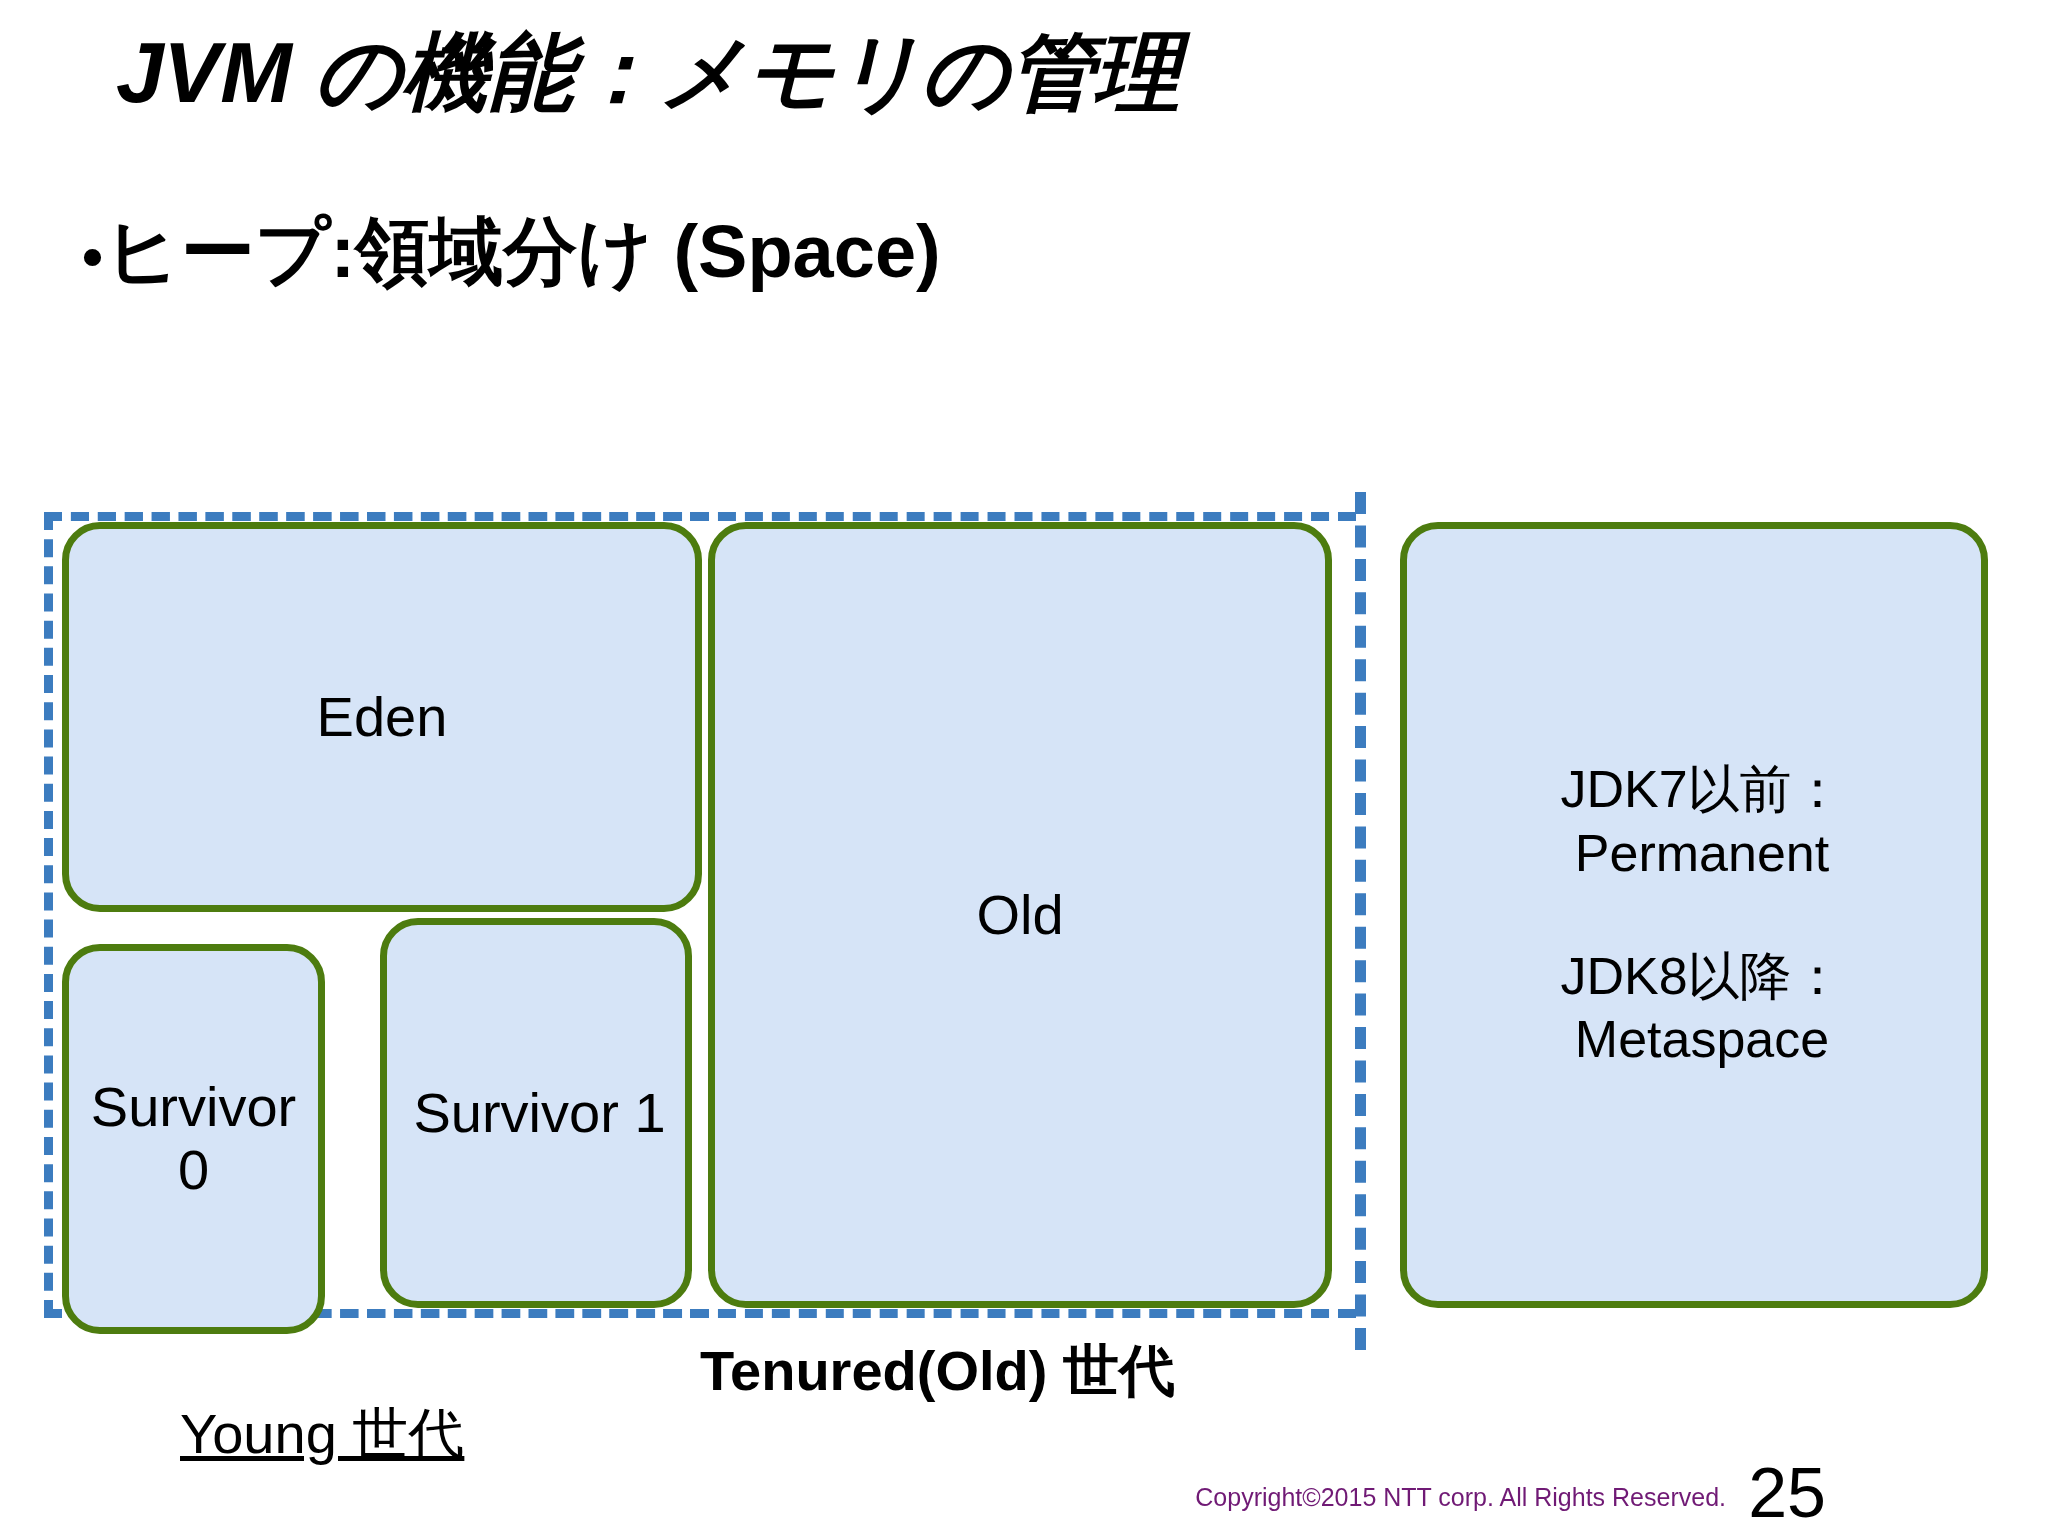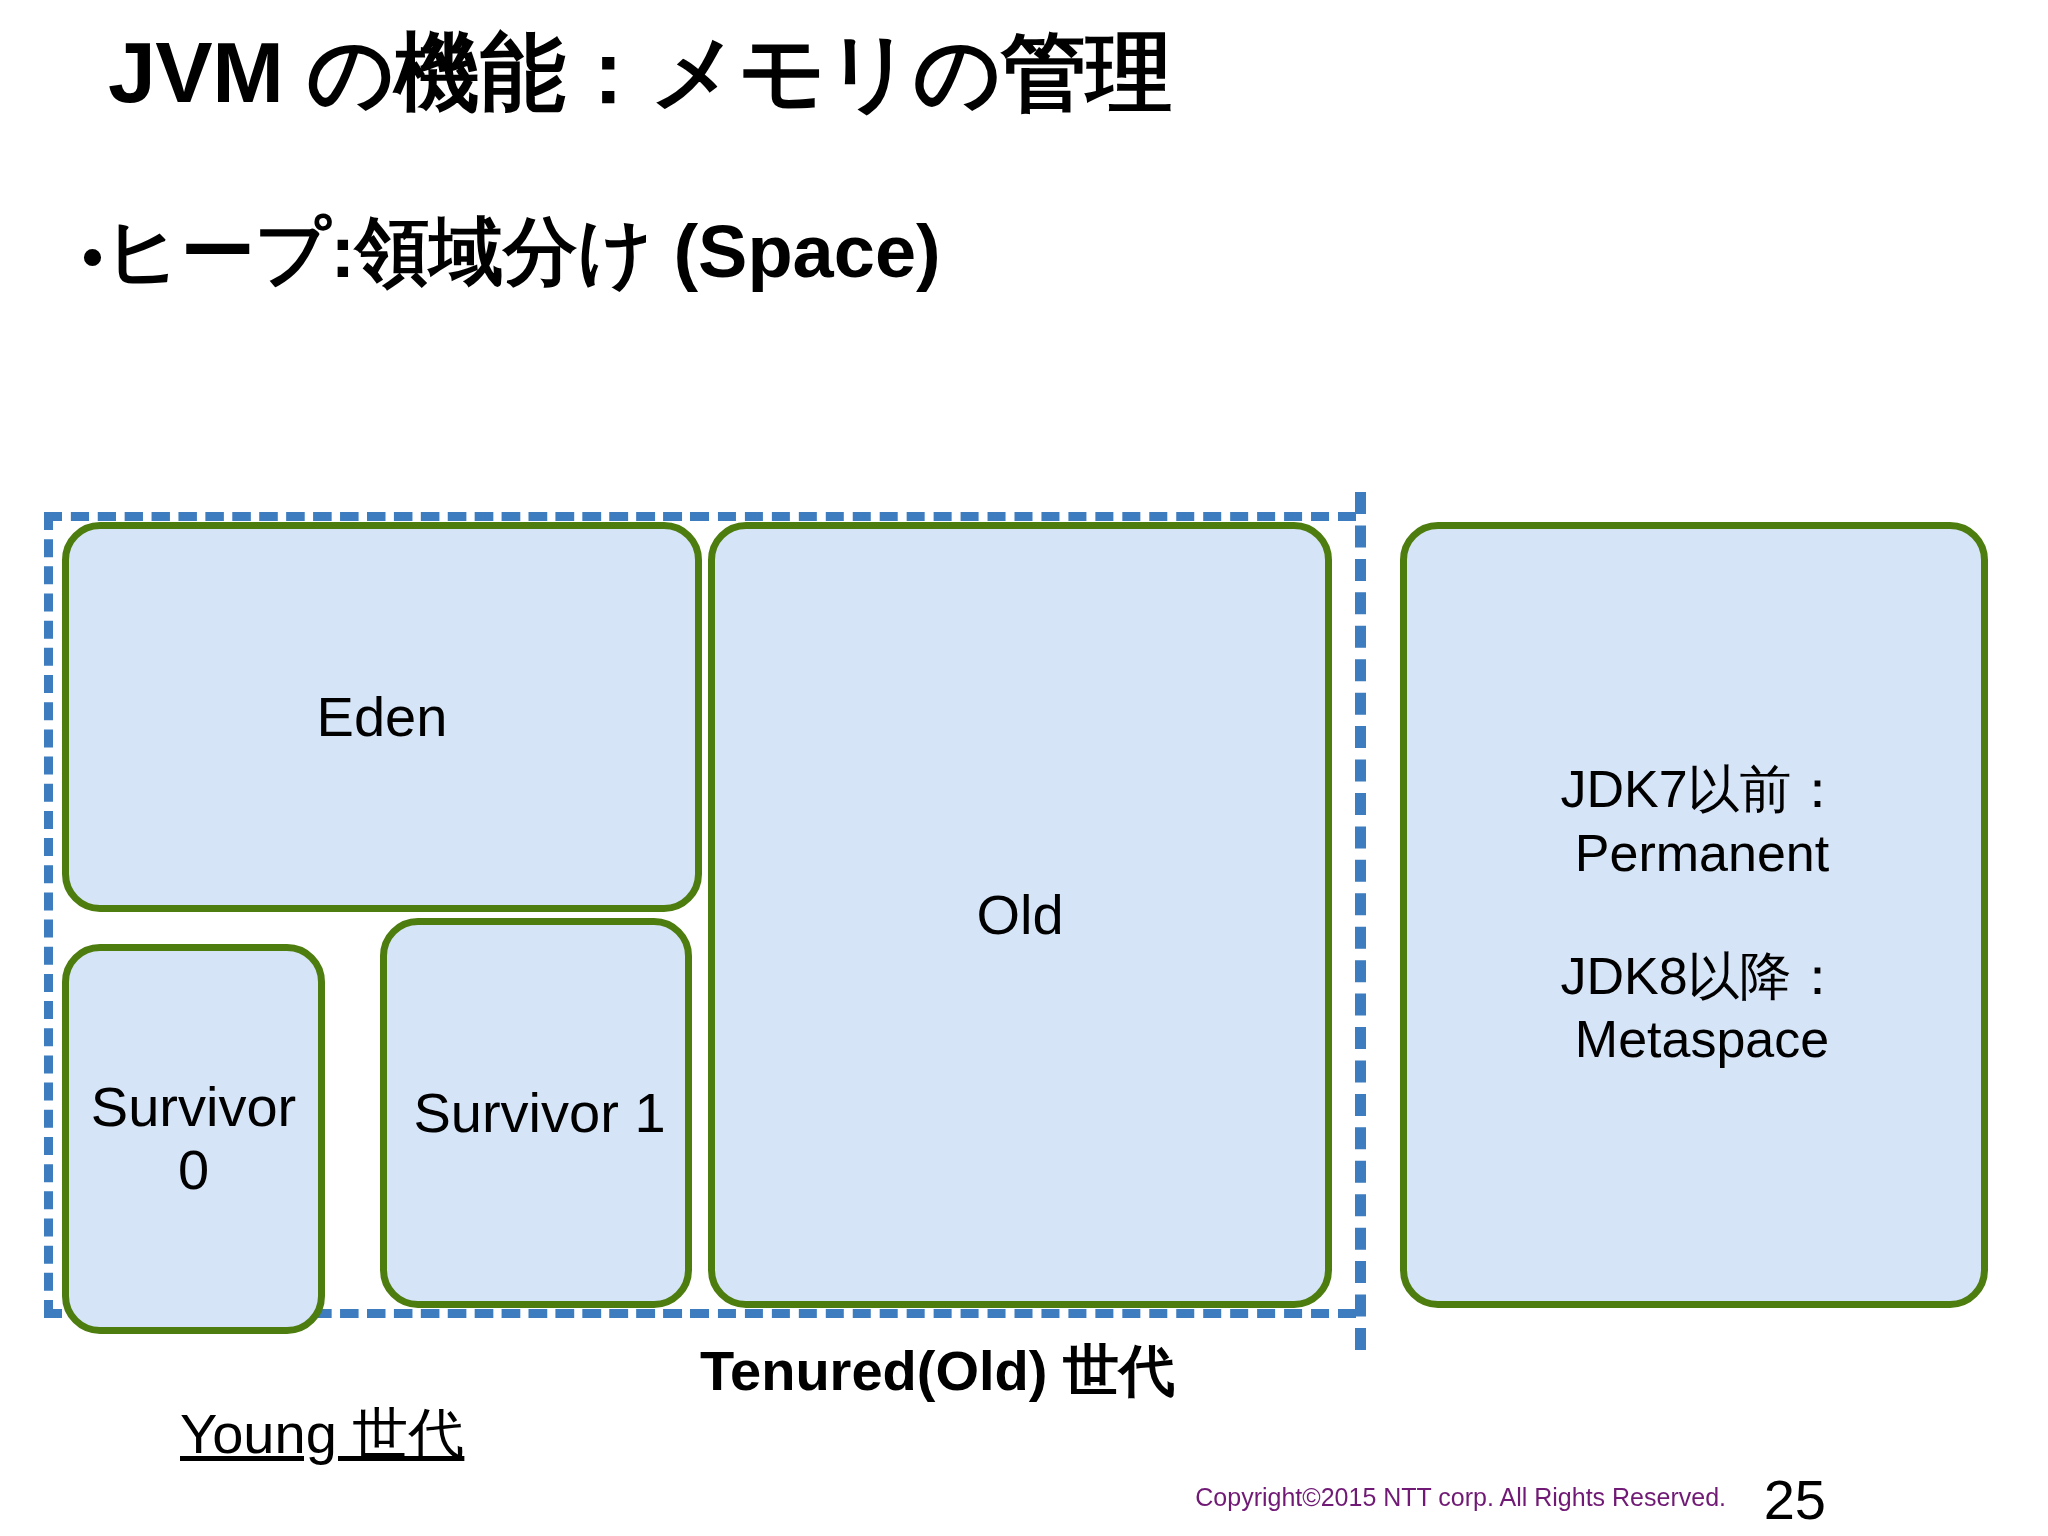--- a/index.html
+++ b/index.html
@@ -12,28 +12,29 @@
     height: 1536px;
     position: relative;
     overflow: hidden;
     font-family: "Liberation Sans", "DejaVu Sans", sans-serif;
     color: #000000;
   }
 
   
   .slide-title {
     position: absolute;
-    left: 108px;
+    left: 116px;
     top: 22px;
     width: 1860px;
     font-size: 86px;
     font-weight: bold;
     line-height: 1.18;
     letter-spacing: -0.5px;
     white-space: nowrap;
+    font-style: italic;
   }
 
   
   .subtitle-row {
     position: absolute;
     left: 82px;
     top: 208px;
     width: 1860px;
     display: flex;
     align-items: baseline;
@@ -169,21 +170,21 @@
     bottom: 26px;
     font-size: 25px;
     line-height: 1;
     white-space: nowrap;
     color: #701a75;
   }
   .footer-pagenum {
     position: absolute;
     right: 222px;
     bottom: 8px;
-    font-size: 56px;
+    font-size: 70px;
     line-height: 1;
     color: #000000;
   }
 </style>
 </head>
 <body>
 
 <div class="slide-title">JVM の機能：メモリの管理</div>
 
 <div class="subtitle-row">

